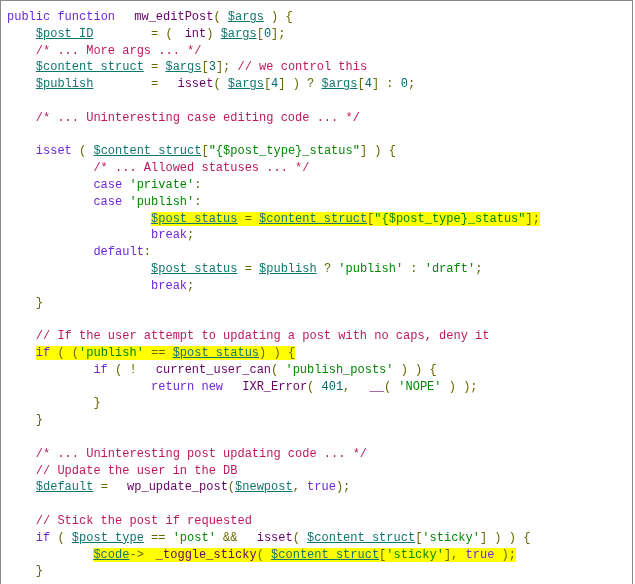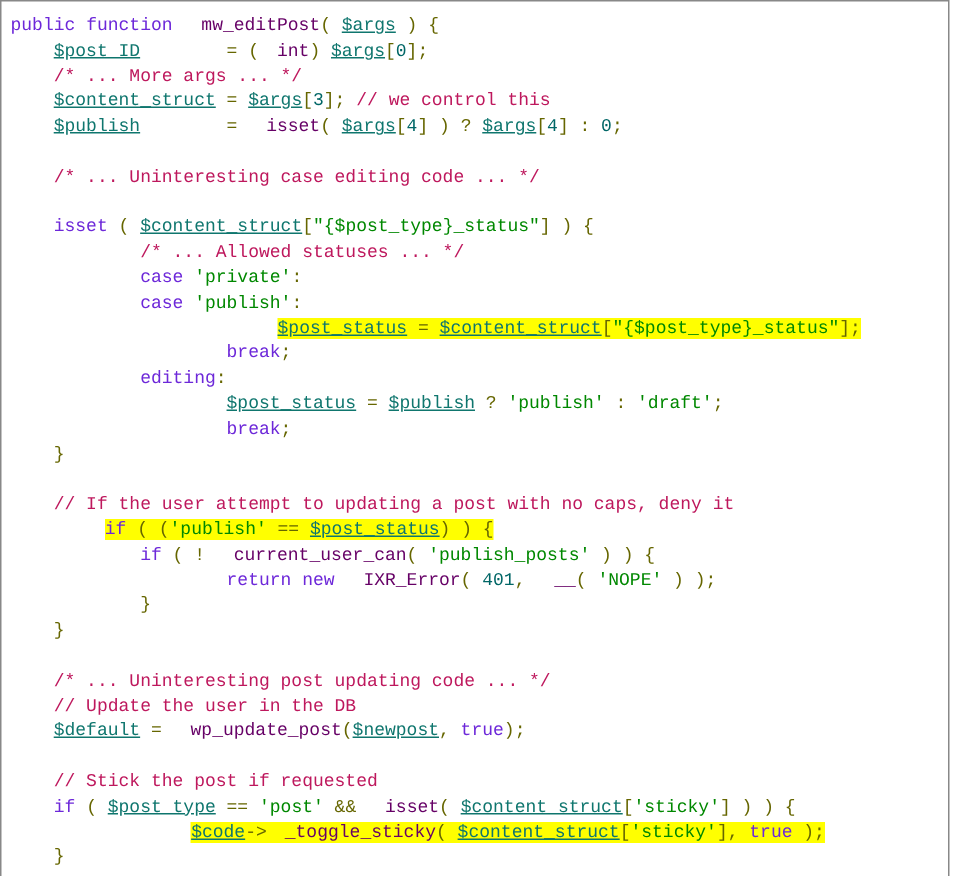--- a/index.html
+++ b/index.html
@@ -21,41 +21,41 @@
     line-height: 1.4;
     font-family: Consolas, 'Courier New', monospace;
   }
   .tok-kw   { color: #6d28d9; }               
   .tok-fn   { color: #660066; padding-left: 12px; }               
   .tok-var  { color: #0f766e; text-decoration: underline; }
   .tok-num  { color: #006666; }               
   .tok-str  { color: #008800; }               
   .tok-cmt  { color: #be185d; }               
   .tok-op   { color: #666600; }
-  .hl       { background: #ffff00; margin-left: 34px; }
+  .hl       { background: #ffff00; }
 </style>
 </head>
 <body>
 
 <div class="code-box">
 <pre><span class="tok-kw">public</span> <span class="tok-kw">function</span> <span class="tok-fn">mw_editPost</span><span class="tok-op">(</span> <span class="tok-var">$args</span> <span class="tok-op">)</span> <span class="tok-op">{</span>
     <span class="tok-var">$post_ID</span>        <span class="tok-op">=</span> <span class="tok-op">(</span><span class="tok-fn">int</span><span class="tok-op">)</span> <span class="tok-var">$args</span><span class="tok-op">[</span><span class="tok-num">0</span><span class="tok-op">];</span>
     <span class="tok-cmt">/* ... More args ... */</span>
     <span class="tok-var">$content_struct</span> <span class="tok-op">=</span> <span class="tok-var">$args</span><span class="tok-op">[</span><span class="tok-num">3</span><span class="tok-op">];</span> <span class="tok-cmt">// we control this</span>
     <span class="tok-var">$publish</span>        <span class="tok-op">=</span> <span class="tok-fn">isset</span><span class="tok-op">(</span> <span class="tok-var">$args</span><span class="tok-op">[</span><span class="tok-num">4</span><span class="tok-op">]</span> <span class="tok-op">)</span> <span class="tok-op">?</span> <span class="tok-var">$args</span><span class="tok-op">[</span><span class="tok-num">4</span><span class="tok-op">]</span> <span class="tok-op">:</span> <span class="tok-num">0</span><span class="tok-op">;</span>
 
     <span class="tok-cmt">/* ... Uninteresting case editing code ... */</span>
 
     <span class="tok-kw">isset</span> <span class="tok-op">(</span> <span class="tok-var">$content_struct</span><span class="tok-op">[</span><span class="tok-str">"{$post_type}_status"</span><span class="tok-op">]</span> <span class="tok-op">)</span> <span class="tok-op">{</span>
             <span class="tok-cmt">/* ... Allowed statuses ... */</span>
             <span class="tok-kw">case</span> <span class="tok-str">'private'</span><span class="tok-op">:</span>
             <span class="tok-kw">case</span> <span class="tok-str">'publish'</span><span class="tok-op">:</span>
                     <span class="hl"><span class="tok-var">$post_status</span> <span class="tok-op">=</span> <span class="tok-var">$content_struct</span><span class="tok-op">[</span><span class="tok-str">"{$post_type}_status"</span><span class="tok-op">];</span></span>
                     <span class="tok-kw">break</span><span class="tok-op">;</span>
-            <span class="tok-kw">editing</span><span class="tok-op">:</span>
+            <span class="tok-kw">default</span><span class="tok-op">:</span>
                     <span class="tok-var">$post_status</span> <span class="tok-op">=</span> <span class="tok-var">$publish</span> <span class="tok-op">?</span> <span class="tok-str">'publish'</span> <span class="tok-op">:</span> <span class="tok-str">'draft'</span><span class="tok-op">;</span>
                     <span class="tok-kw">break</span><span class="tok-op">;</span>
     <span class="tok-op">}</span>
 
     <span class="tok-cmt">// If the user attempt to updating a post with no caps, deny it</span>
     <span class="hl"><span class="tok-kw">if</span> <span class="tok-op">(</span> <span class="tok-op">(</span><span class="tok-str">'publish'</span> <span class="tok-op">==</span> <span class="tok-var">$post_status</span><span class="tok-op">)</span> <span class="tok-op">)</span> <span class="tok-op">{</span></span>
             <span class="tok-kw">if</span> <span class="tok-op">(</span> <span class="tok-op">!</span> <span class="tok-fn">current_user_can</span><span class="tok-op">(</span> <span class="tok-str">'publish_posts'</span> <span class="tok-op">)</span> <span class="tok-op">)</span> <span class="tok-op">{</span>
                     <span class="tok-kw">return</span> <span class="tok-kw">new</span> <span class="tok-fn">IXR_Error</span><span class="tok-op">(</span> <span class="tok-num">401</span><span class="tok-op">,</span> <span class="tok-fn">__</span><span class="tok-op">(</span> <span class="tok-str">'NOPE'</span> <span class="tok-op">)</span> <span class="tok-op">);</span>
             <span class="tok-op">}</span>
     <span class="tok-op">}</span>

